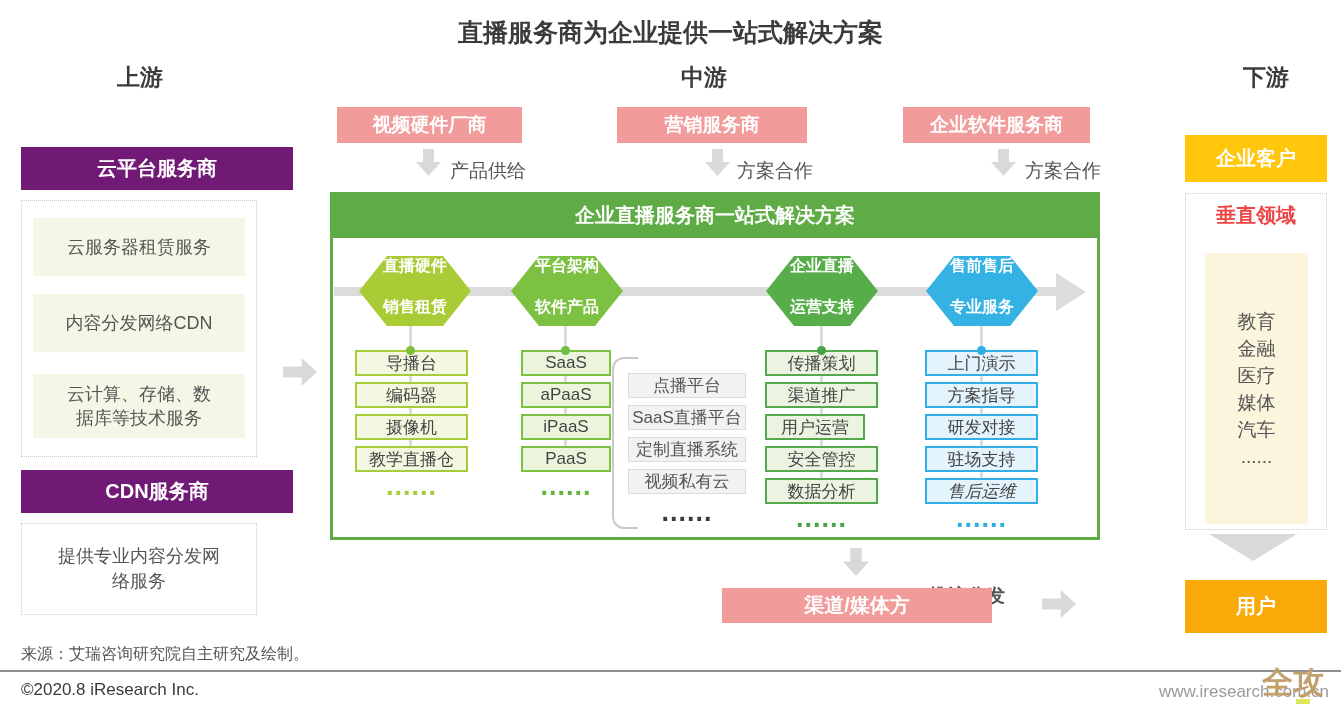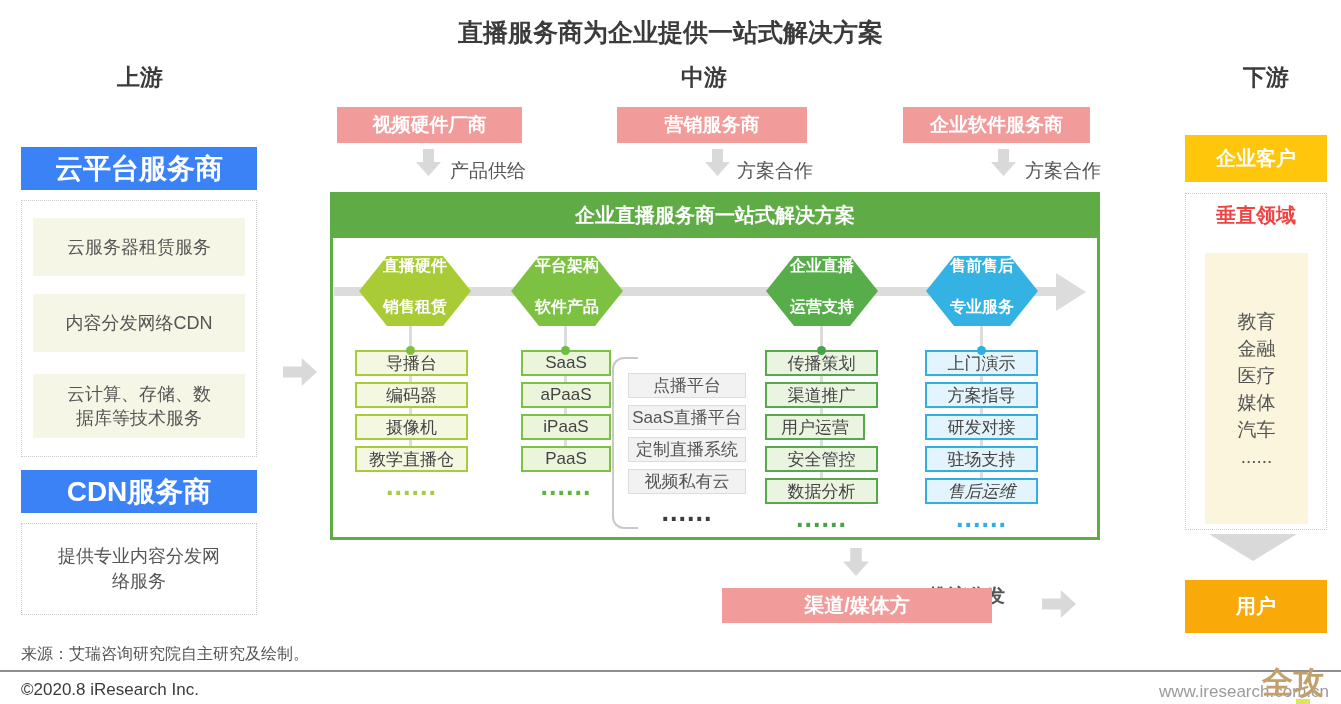--- a/index.html
+++ b/index.html
@@ -3,22 +3,22 @@
 <meta charset="utf-8">
 <style>
   html,body { margin:0; padding:0; background:#fff; }
   .canvas { position:relative; width:1341px; height:704px; background:#fff; overflow:hidden;
             font-family:"Liberation Sans","DejaVu Sans",sans-serif; }
 
   .title { position:absolute; left:0; top:16px; width:100%; text-align:center;
            font-size:25px; font-weight:bold; color:#3b3b3b; }
   .zone { position:absolute; font-size:23px; font-weight:bold; color:#3b3b3b; width:90px; text-align:center; }
 
-  .green-header { position:absolute; left:21px; width:236px; height:43px; background:#3b82f6;
-                  color:#fff; font-size:28px; font-weight:bold;
+  .green-header { position:absolute; left:21px; width:272px; height:43px; background:#701a75;
+                  color:#fff; font-size:20px; font-weight:bold;
                   display:flex; align-items:center; justify-content:center; }
   .dashed-panel { position:absolute; border:1px dotted #c9c9c9; box-sizing:border-box; background:#fff; }
   .cream-item { position:absolute; background:#F6F6E7; color:#555; font-size:18px; line-height:1.35;
                 display:flex; align-items:center; justify-content:center; text-align:center; box-sizing:border-box; }
 
   .pink-box { position:absolute; background:#F19B9B; color:#fff; font-weight:bold; font-size:19px;
               display:flex; align-items:center; justify-content:center; }
   .arrow-down { position:absolute; background:#D9D9D9;
                 clip-path:polygon(28% 0,72% 0,72% 48%,100% 48%,50% 100%,0 48%,28% 48%); }
   .arrow-right { position:absolute; background:#D9D9D9;

